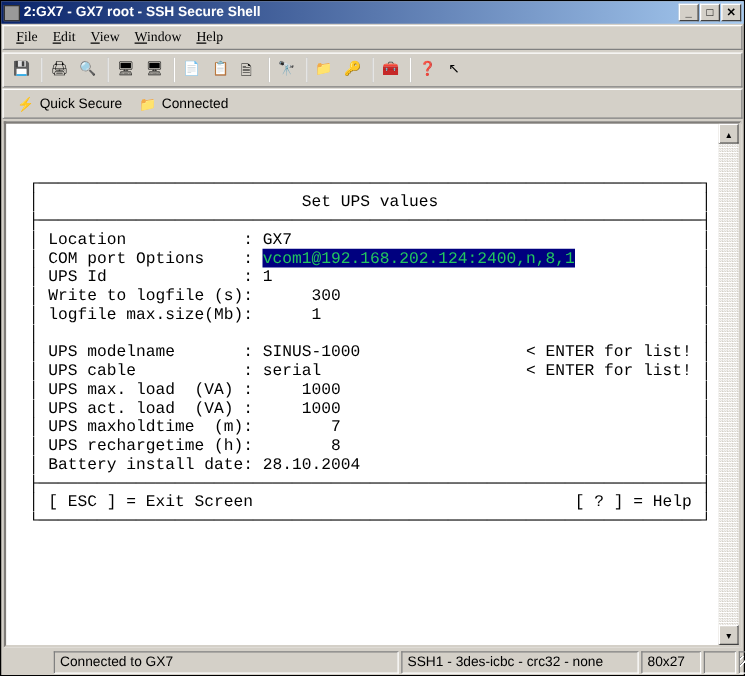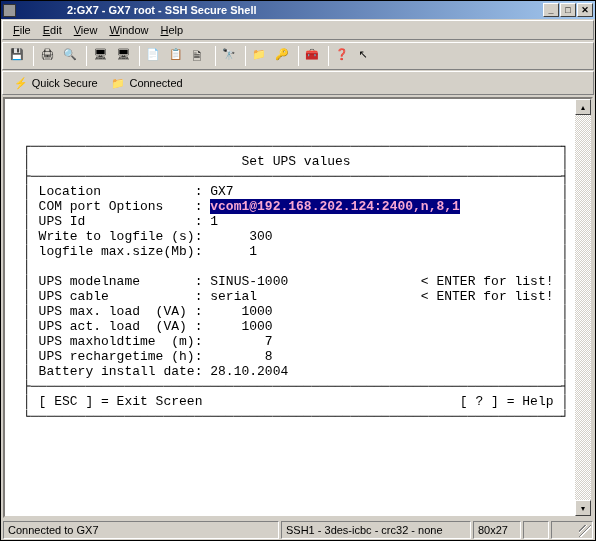--- a/index.html
+++ b/index.html
@@ -1,40 +1,40 @@
 <!DOCTYPE html>
 <html><head>
   <meta charset="utf-8">
   <style>
     * { margin:0; padding:0; box-sizing:border-box; }
     body { font-family: Tahoma, sans-serif; font-size:11px; background:#fff; width:596px; height:541px; overflow:hidden; }
     .window { width:596px; height:541px; border:1px solid #000; background:#d4d0c8; display:flex; flex-direction:column; }
     .titlebar { background:linear-gradient(to right,#0a246a,#a6caf0); color:#fff; display:flex; align-items:center; height:18px; padding:0 2px; font-weight:bold; }
     .titlebar .tb-icon { width:13px; height:13px; background:#999; border:1px solid #333; margin-right:3px; }
-    .titlebar .title-text { flex:1;margin-left:48px; }
+    .titlebar .title-text { flex:1; }
     .titlebar .winbtns { display:flex; gap:1px; }
     .winbtn { width:16px; height:14px; background:#d4d0c8; border:1px solid #fff; border-right-color:#404040; border-bottom-color:#404040; font-family:Arial; font-size:9px; font-weight:bold; color:#000; display:flex; align-items:center; justify-content:center; line-height:1; }
-    .menubar { display:flex; padding:1px 4px; background:#d4d0c8; height:20px; align-items:center; border:1px solid #fff; border-right-color:#808080; border-bottom-color:#808080; margin:1px; }
+    .menubar { display:flex; padding:1px 4px; background:#d4d0c8; height:20px; align-items:center; border:1px solid #fff; border-right-color:#808080; border-bottom-color:#808080; margin:1px;font-family:Liberation Serif, serif; }
     .menuitem { padding:1px 6px; cursor:default; }
     .menuitem u { text-decoration:underline; }
     .toolbar { display:flex; align-items:center; padding:2px 4px; gap:0; background:#d4d0c8; border:1px solid #fff; border-right-color:#808080; border-bottom-color:#808080; margin:1px; height:28px; }
     .tbtn { width:23px; height:22px; display:flex; align-items:center; justify-content:center; border:1px solid transparent; }
     .tsep { width:1px; height:20px; background:#808080; margin:0 3px; border-right:1px solid #fff; }
     .icon16 { width:16px; height:16px; display:block; }
     .connbar { display:flex; align-items:center; padding:1px 4px; background:#d4d0c8; border:1px solid #fff; border-right-color:#808080; border-bottom-color:#808080; margin:0 1px 2px 1px; height:24px; }
     .connbtn { display:flex; align-items:center; gap:4px; padding:2px 6px; border:1px solid transparent; }
     .content-wrap { flex:1; margin:0 2px 2px 2px; border:2px inset #d4d0c8; background:#fff; position:relative; overflow:hidden; display:flex; }
     .terminal { flex:1; background:#fff; color:#000; font-family:'Courier New',monospace; font-size:13px; line-height:15px; padding:40px 18px 10px 18px; white-space:pre; overflow:hidden; }
-    .hl { background:#00007f; color:#f9a8d4;font-weight:bold; }
+    .hl { background:#00007f; color:#22c55e; }
     .scrollbar-v { width:16px; background:#d4d0c8; display:flex; flex-direction:column; }
     .sb-btn { height:16px; background:#d4d0c8; border:1px solid #fff; border-right-color:#404040; border-bottom-color:#404040; display:flex; align-items:center; justify-content:center; font-size:8px; }
     .sb-track { flex:1; background:repeating-conic-gradient(#d4d0c8 0 25%, #fff 0 50%) 0 0/2px 2px; }
     .statusbar { height:20px; display:flex; align-items:stretch; padding:1px 2px; gap:2px; }
     .sb-cell { border:1px solid #808080; border-right-color:#fff; border-bottom-color:#fff; padding:1px 4px; display:flex; align-items:center; overflow:hidden; }
-    .sb-cell.c1 { flex:0 0 276px; }
+    .sb-cell.c1 { flex:0 0 276px;margin-left:40px; }
     .sb-cell.c2 { flex:0 0 190px; }
     .sb-cell.c3 { flex:0 0 48px; }
     .sb-cell.c4 { flex:0 0 26px; }
     .sb-cell.c5 { flex:1; position:relative; }
     .grip { position:absolute; right:1px; bottom:1px; width:12px; height:12px; background:
       linear-gradient(135deg, transparent 0 4px, #808080 4px 5px, #fff 5px 6px, transparent 6px 8px, #808080 8px 9px, #fff 9px 10px, transparent 10px);
     }
   </style>
 </head>
 <body>

